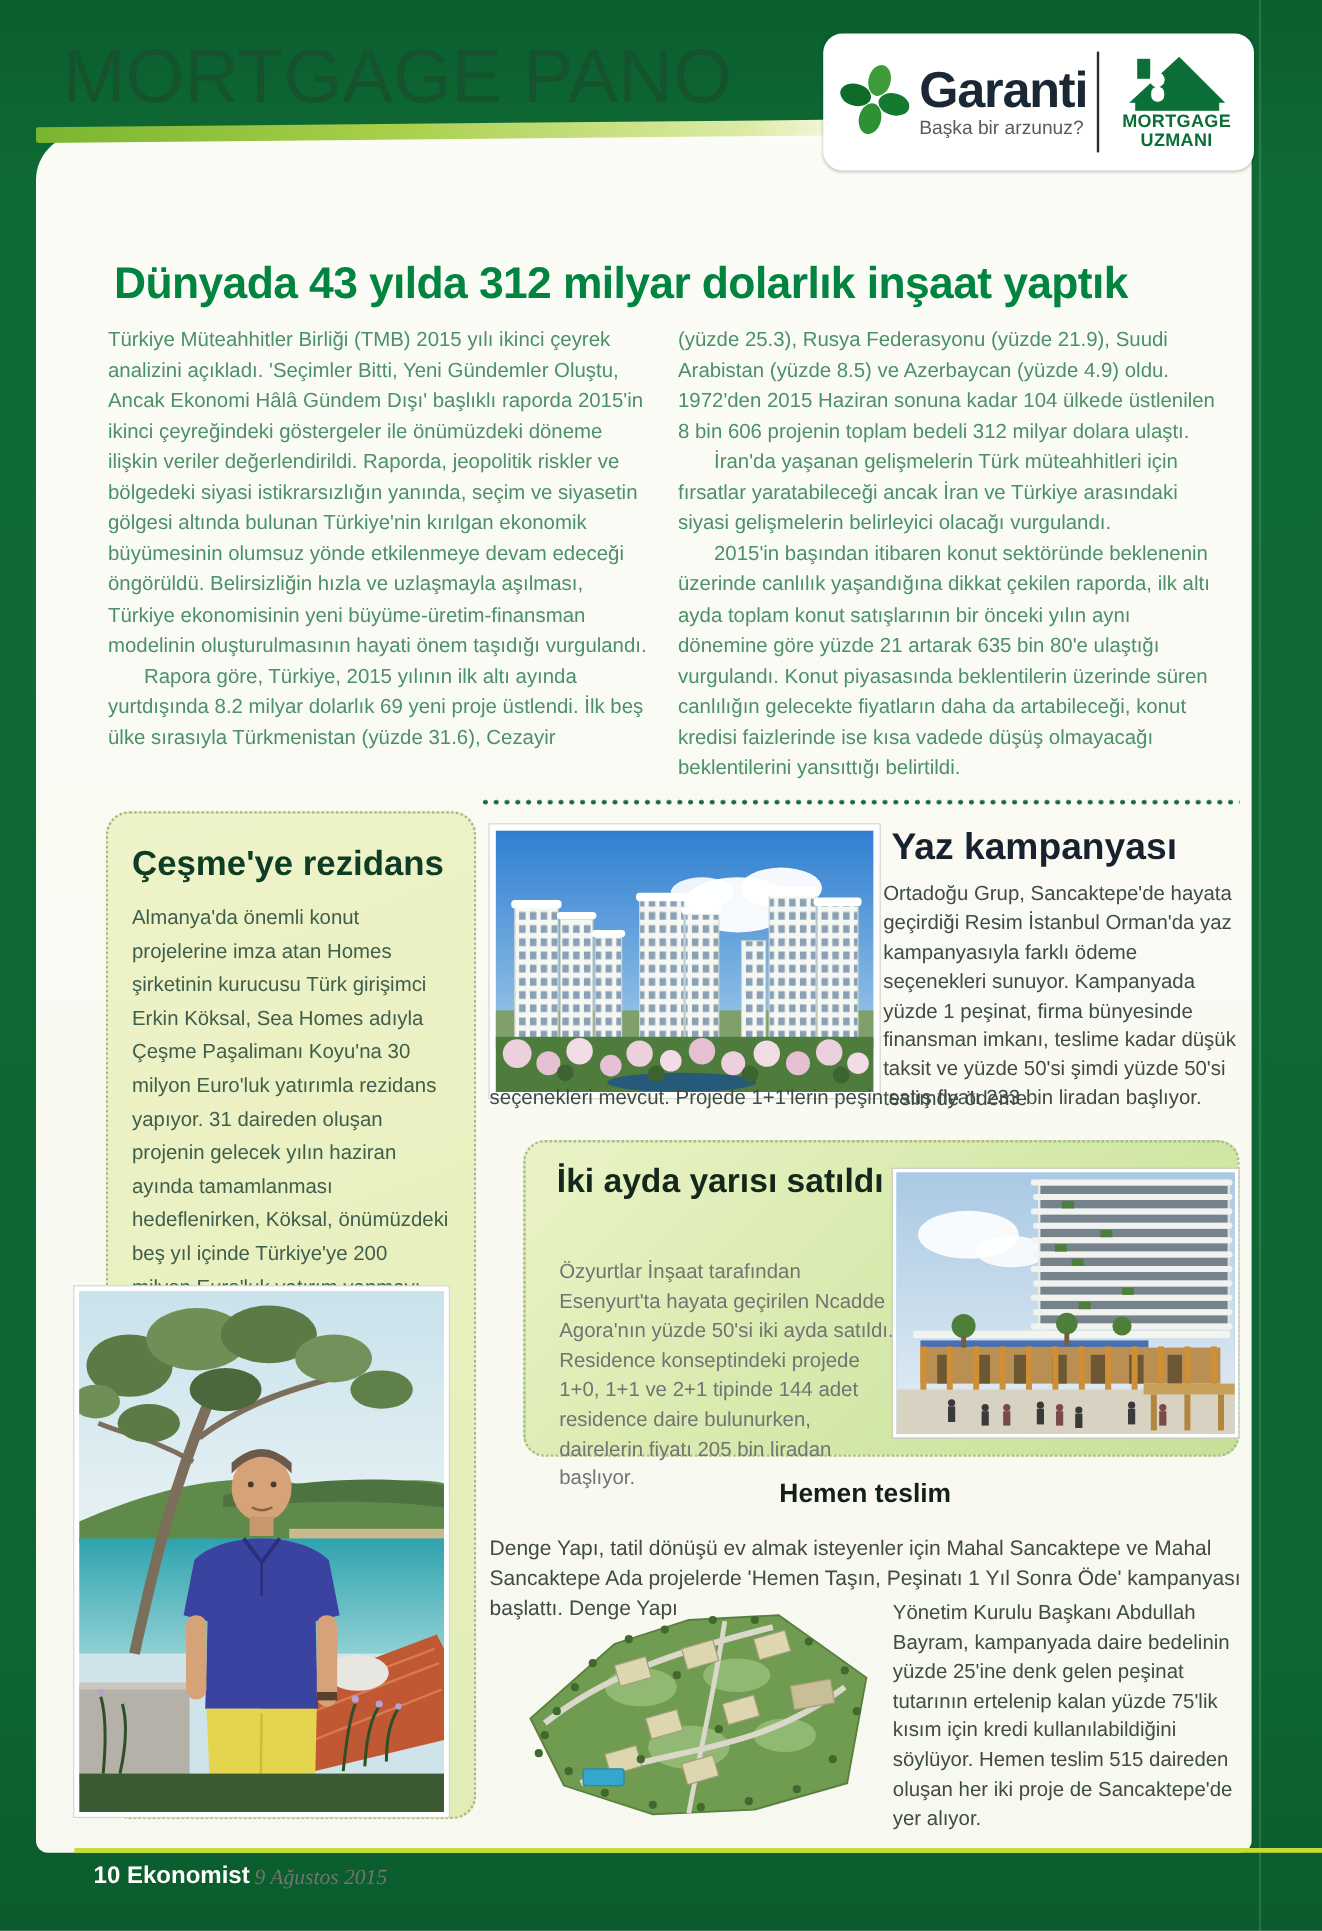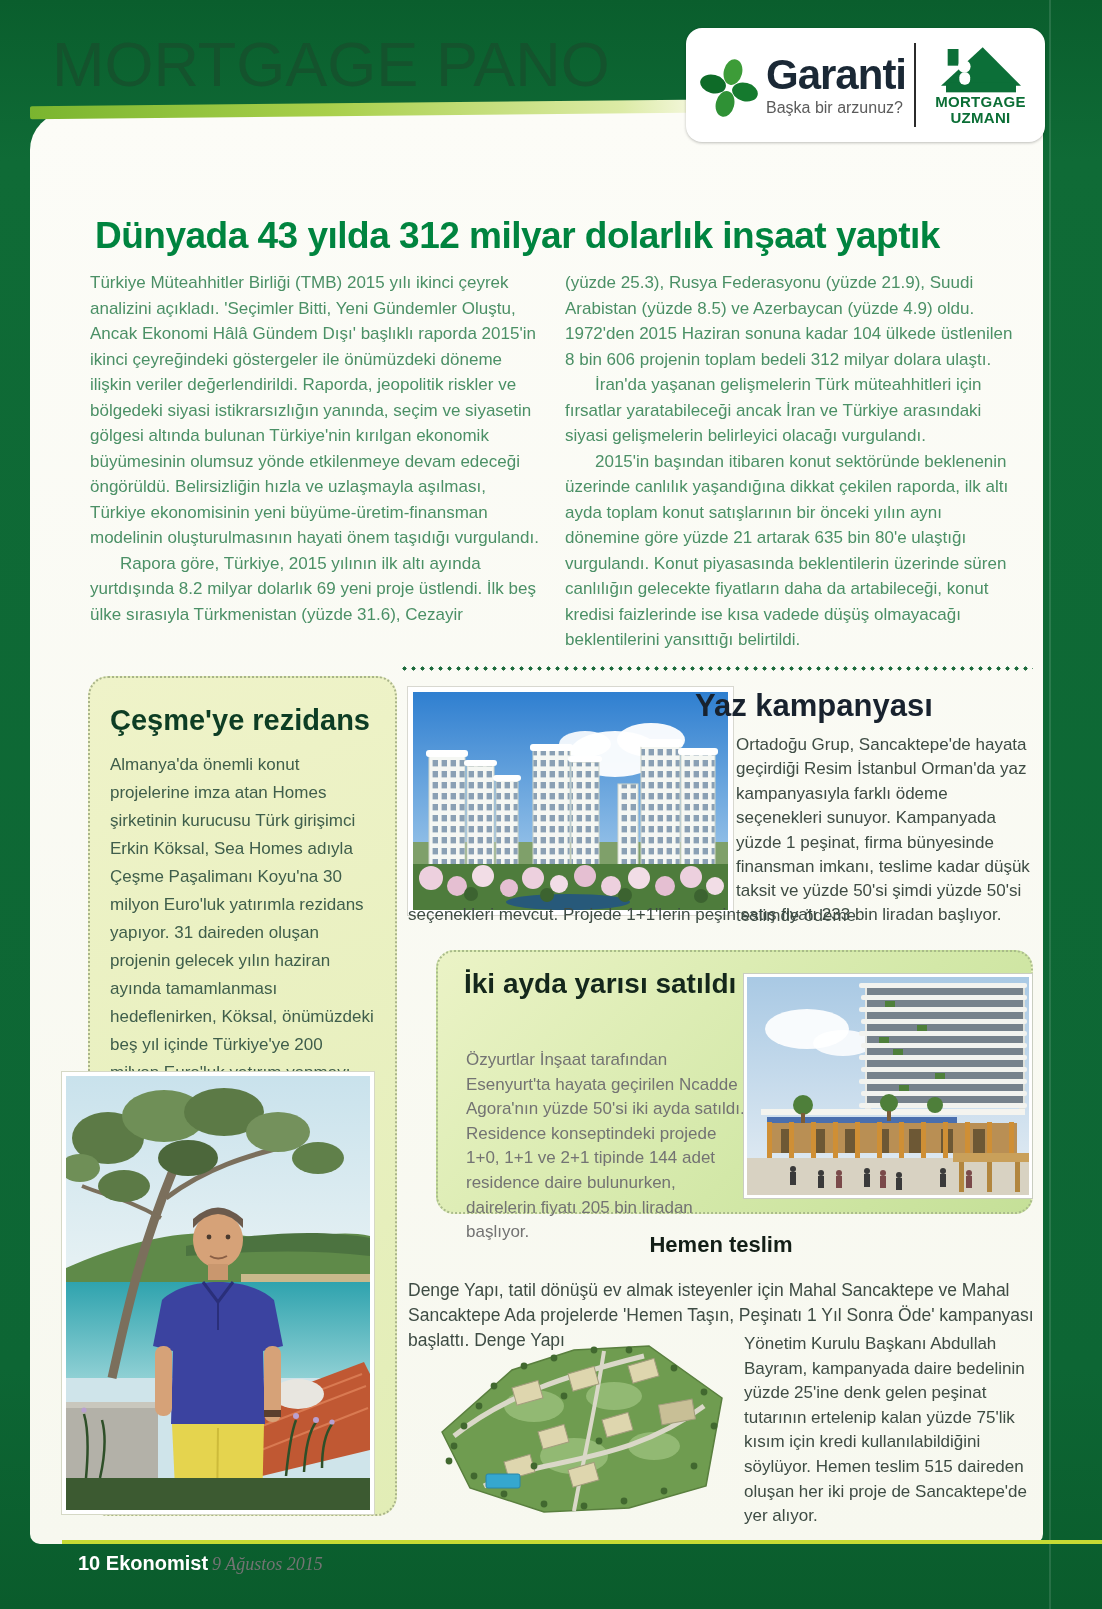--- a/index.html
+++ b/index.html
@@ -5,21 +5,21 @@
   html,body{margin:0;padding:0;}
   body{
     width:1102px;height:1609px;position:relative;overflow:hidden;
     background:linear-gradient(180deg,#0a5e2d 0%,#0f6b36 10%,#0d6634 85%,#0a5c2c 100%);
     font-family:"Liberation Sans", sans-serif;
   }
   .abs{position:absolute;}
   
   .page-title{left:52px;top:28px;width:645px;color:#14532d;font-size:63px;font-weight:400;letter-spacing:0;white-space:nowrap;}
   .brand-badge{left:686px;top:28px;width:359px;height:114px;background:#ffffff;border-radius:16px;display:flex;align-items:center;box-shadow:0 1px 3px rgba(0,0,0,.25);}
-  .garanti-wrap{display:flex;align-items:flex-end;padding-left:14px;width:214px;}
+  .garanti-wrap{display:flex;align-items:flex-start;padding-left:14px;width:214px;}
   .garanti-text{margin-left:8px;}
   .garanti-name{font-size:42px;font-weight:700;color:#1a2835;letter-spacing:-1px;line-height:1;}
   .garanti-tagline{font-size:16px;color:#5b5b5b;margin-top:3px;}
   .badge-divider{width:2px;height:84px;background:#2b2b2b;}
   .uzman-wrap{flex:1;display:flex;flex-direction:column;align-items:center;justify-content:center;}
   .uzman-text{font-size:15px;font-weight:700;color:#0a6e35;line-height:1.1;letter-spacing:.3px;text-align:center;}
   .lime-stripe{left:30px;top:103px;width:658px;height:13px;background:linear-gradient(90deg,#7ab52f,#a8cf4a 45%,#dcebA6 90%,#f2f6d8);transform:rotate(-.55deg);border-radius:2px;}
   .right-line{left:1049px;top:0;width:2px;height:1609px;background:rgba(255,255,255,.12);}
   
   .panel{left:30px;top:112px;width:1013px;height:1432px;background:linear-gradient(180deg,#fcfcf7,#f7f8ef);border-radius:38px 6px 10px 10px;}
@@ -36,21 +36,21 @@
     background-image:radial-gradient(circle,#1d6b3c 1.9px,transparent 2.2px);
     background-size:9px 5px;background-repeat:repeat-x;}
   
   .cesme-box{left:88px;top:676px;width:309px;height:840px;background:linear-gradient(160deg,#eff3c9,#e2edb6);
     border:2px dotted #a9b489;border-radius:20px;box-sizing:border-box;padding:26px 20px;}
   .box-title{font-size:29px;font-weight:700;color:#0d3d24;margin:0 0 14px 0;}
   .box-body{font-size:17px;line-height:28px;color:#3f5e4b;margin:0;}
   .man-photo{left:62px;top:1072px;width:304px;height:434px;border:4px solid #fff;box-shadow:0 0 0 1px #d5d8c5;background:#cfe4ea;}
   
   .yaz-image{left:408px;top:687px;width:315px;height:218px;border:5px solid #fff;outline:1px solid #d8d8d0;background:#fff;box-sizing:content-box;}
-  .yaz-title{left:695px;top:688px;font-size:31px;font-weight:700;color:#18222e;}
+  .yaz-title{left:743px;top:688px;font-size:31px;font-weight:700;color:#18222e;}
   .yaz-body{left:736px;top:733px;width:302px;font-size:17px;line-height:24.4px;color:#3e4c44;}
   .yaz-cont{left:408px;top:903px;width:628px;font-size:17px;line-height:24px;color:#3e4c44;}
   
   .iki-box{left:436px;top:950px;width:597px;height:264px;background:linear-gradient(135deg,#ebf3c6 0%,#d3e8a8 60%,#c5e098 100%);
     border:2px dotted #a9bb8a;border-radius:18px;box-sizing:border-box;}
   .iki-title{left:464px;top:968px;font-size:28px;font-weight:700;color:#14271b;}
   .iki-body{left:466px;top:1048px;width:280px;font-size:17px;line-height:24.6px;color:#737373;}
   .iki-image{left:744px;top:974px;width:282px;height:218px;border:3px solid #fff;outline:1px solid #c9cdc0;background:#a9c9e4;}
   
   .hemen-title{left:410px;top:1232px;width:622px;text-align:center;font-size:22px;font-weight:700;color:#131f17;}

